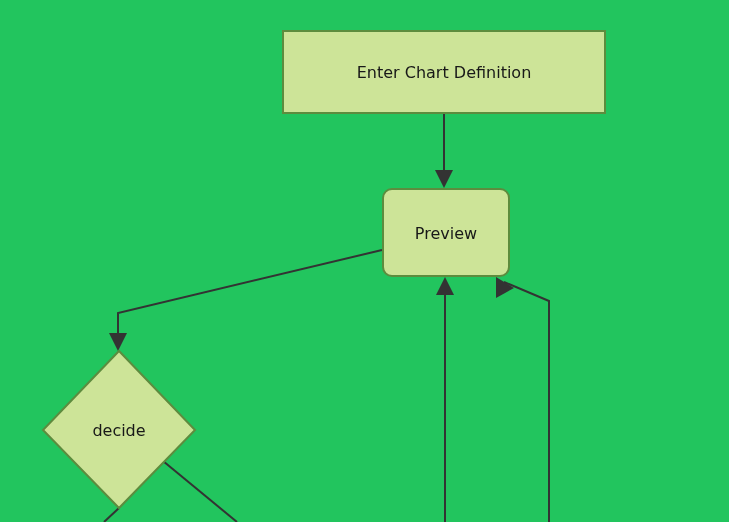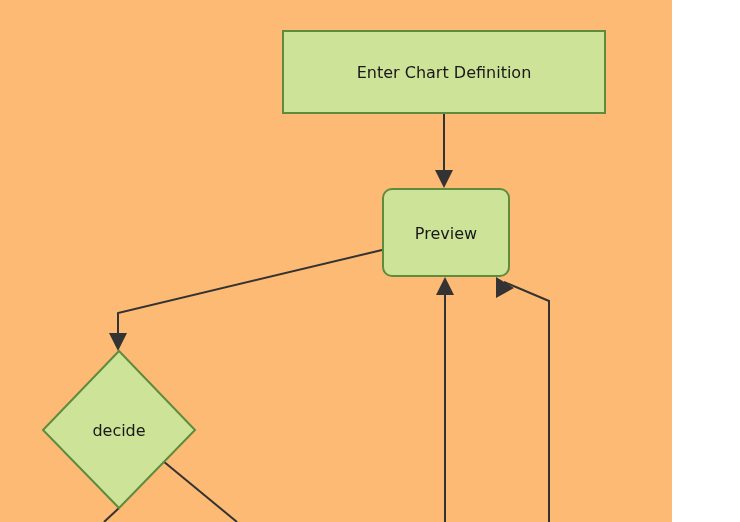--- a/index.html
+++ b/index.html
@@ -5,23 +5,23 @@
   html, body {
     margin: 0;
     padding: 0;
     background: #ffffff;
   }
   body {
     font-family: "DejaVu Sans", sans-serif;
   }
   #diagram-canvas {
     position: relative;
-    width: 672px;
+    width: 729px;
     height: 522px;
-    background: #fdba74;
+    background: #22c55e;
     overflow: hidden;
   }
   #diagram-svg {
     position: absolute;
     top: 0;
     left: 0;
     width: 740px;
     height: 522px;
     display: block;
   }

